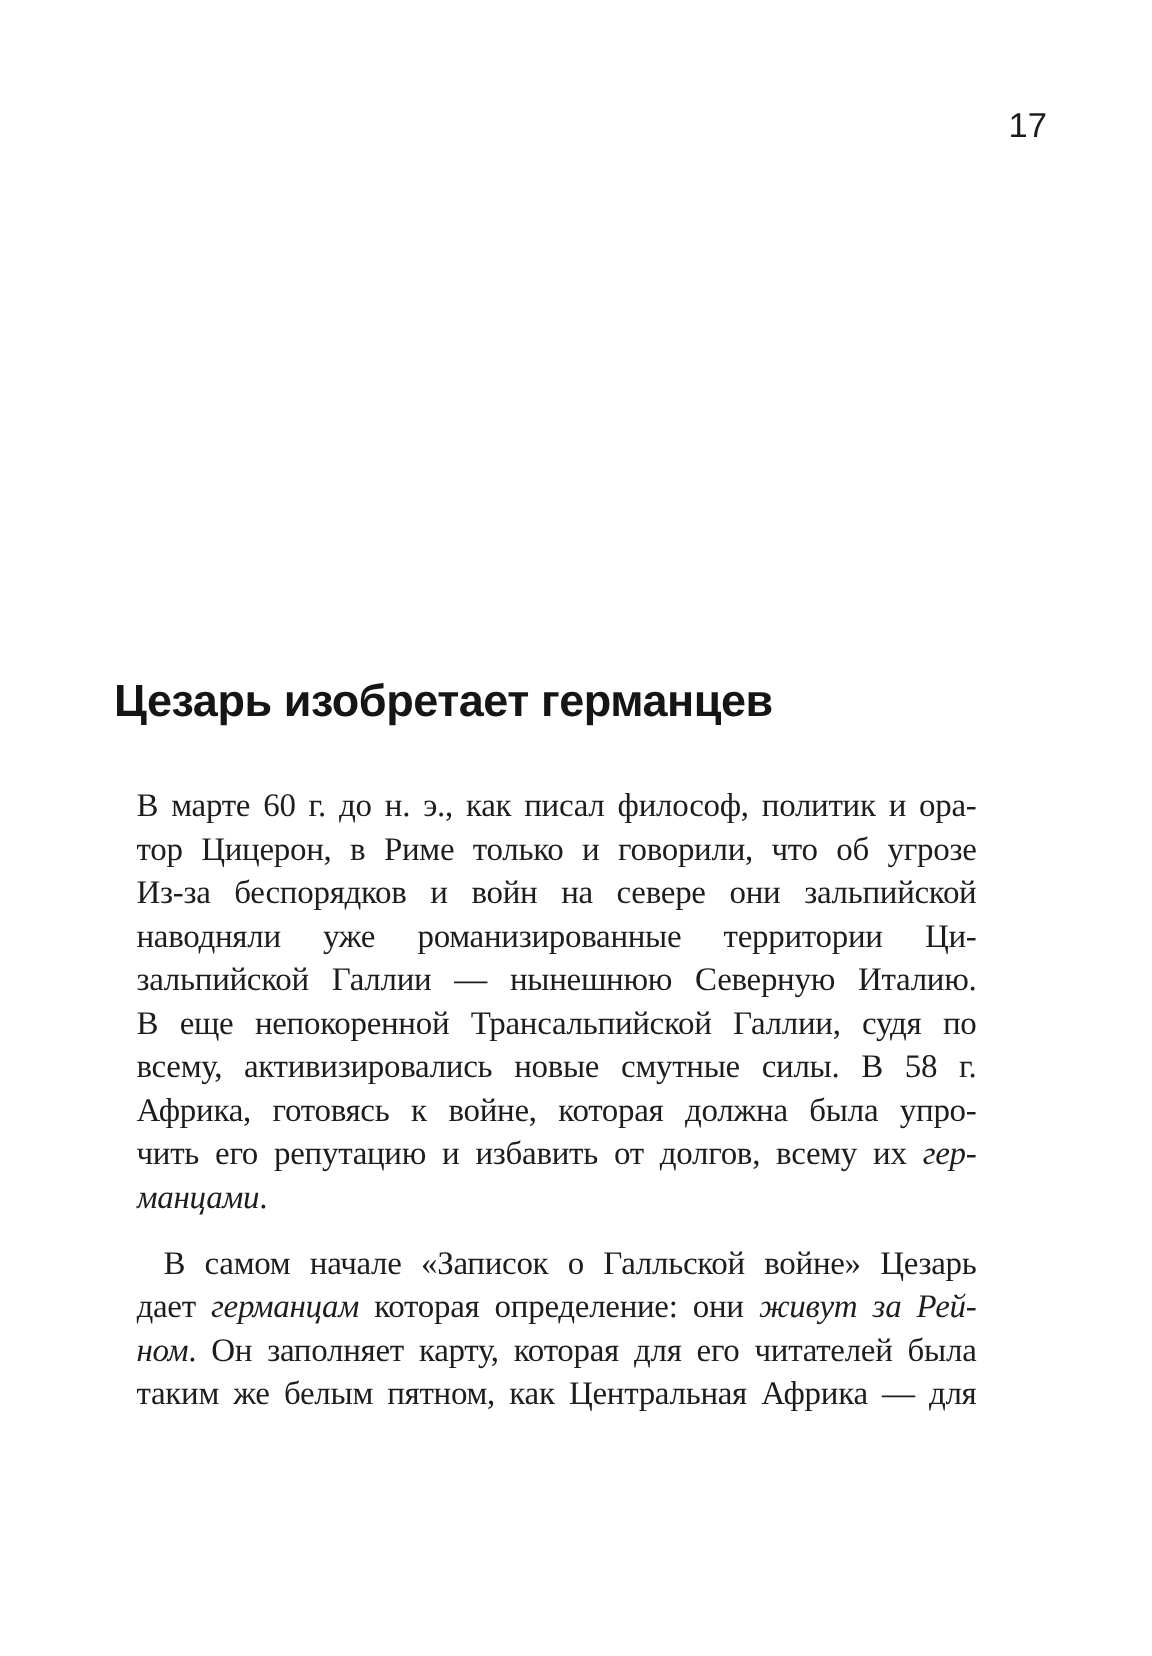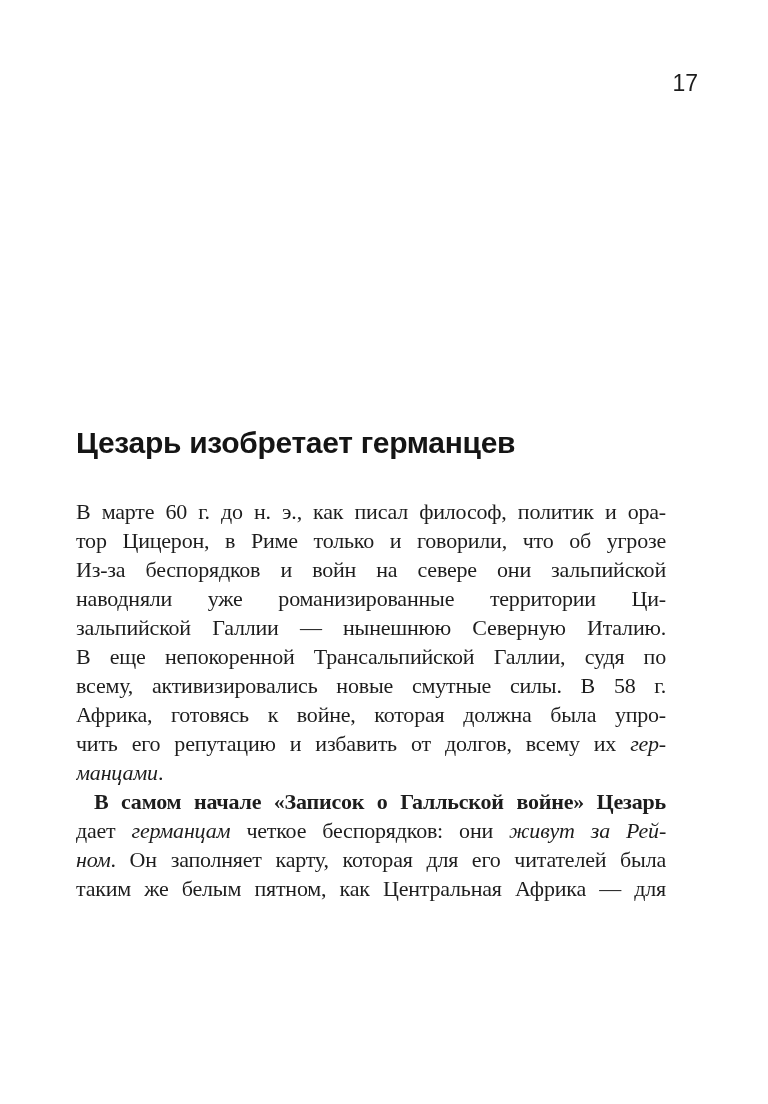--- a/index.html
+++ b/index.html
@@ -19,50 +19,50 @@
     text-align: right;
     font-family: "Liberation Sans", sans-serif;
     font-size: 23px;
     line-height: 24px;
     color: #1c1c1c;
     margin-left: 42px;
   }
   .content {
     position: absolute;
     left: 76px;
-    top: 426px;
+    top: 451px;
     width: 590px;
   }
   .heading {
     font-family: "Liberation Sans", sans-serif;
     font-weight: bold;
     font-size: 30px;
     line-height: 34px;
     letter-spacing: -0.3px;
     color: #151515;
     margin: 0 0 37px 0;
   }
-  .paragraph { margin: 0; }
+  .paragraph { margin: 15px; }
   .line {
     font-family: "Liberation Serif", serif;
     font-size: 22px;
     height: 29px;
     line-height: 29px;
     letter-spacing: -0.2px;
     color: #1d1d1d;
     text-align: justify;
     text-align-last: justify;
     overflow: hidden;
     white-space: pre-wrap;
   }
   .line.line-last {
     text-align: right;
     text-align-last: left;
   }
-  .line.indented { padding-left: 18px; font-weight: bold; }
+  .line.indented { padding-left: 18px; }
   .line em { font-style: italic; }
 </style>
 </head>
 <body>
 
 <div class="page-number">17</div>
 
 <div class="content">
   <h1 class="heading">Цезарь изобретает германцев</h1>
   <div>
@@ -73,18 +73,18 @@
         <div class="line"><span>наводняли уже романизированные территории Ци-</span></div>
         <div class="line"><span>зальпийской Галлии — нынешнюю Северную Италию.</span></div>
         <div class="line"><span>В еще непокоренной Трансальпийской Галлии, судя по</span></div>
         <div class="line"><span>всему, активизировались новые смутные силы. В 58 г.</span></div>
         <div class="line"><span>Африка, готовясь к войне, которая должна была упро-</span></div>
         <div class="line"><span>чить его репутацию и избавить от долгов, всему их </span><em>гер-</em></div>
         <div class="line line-last"><em>манцами</em><span>.</span></div>
       </div>
       <div class="paragraph">
         <div class="line indented"><span>В самом начале «Записок о Галльской войне» Цезарь</span></div>
-        <div class="line"><span>дает </span><em>германцам</em><span> четкое беспорядков: они </span><em>живут за Рей-</em></div>
+        <div class="line"><span>дает </span><em>германцам</em><span> которая определение: они </span><em>живут за Рей-</em></div>
         <div class="line"><em>ном</em><span>. Он заполняет карту, которая для его читателей была</span></div>
         <div class="line"><span>таким же белым пятном, как Центральная Африка — для</span></div>
       </div>
     </div>
 </div>
 
 </body></html>

